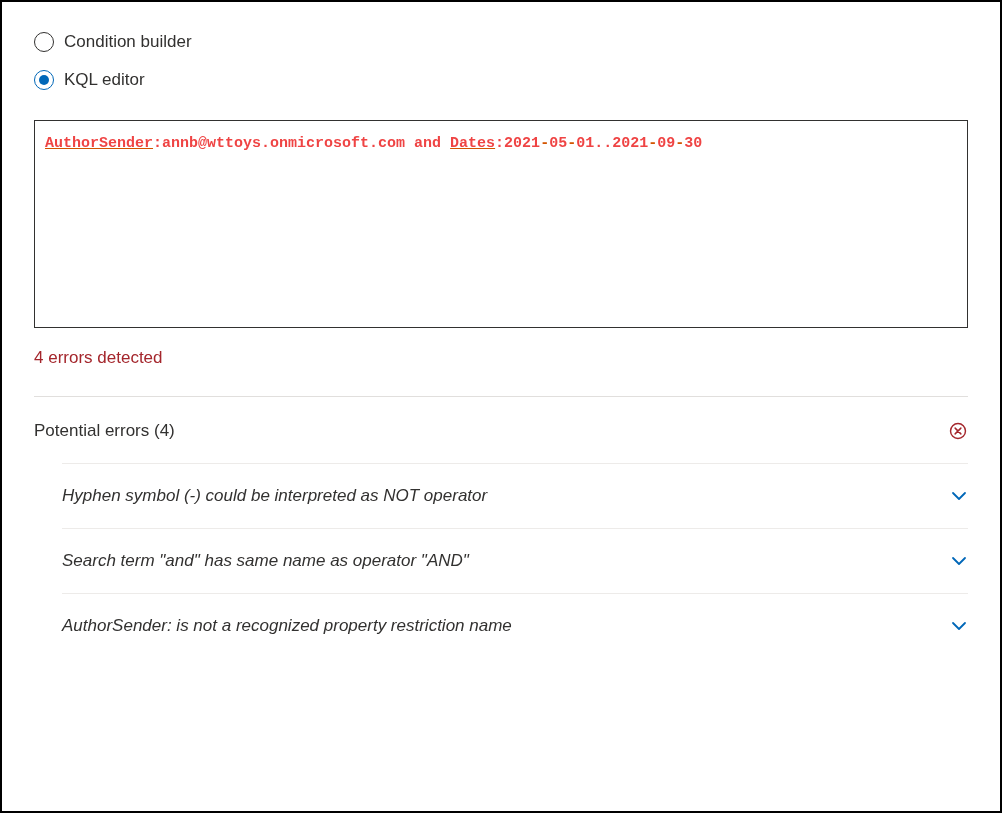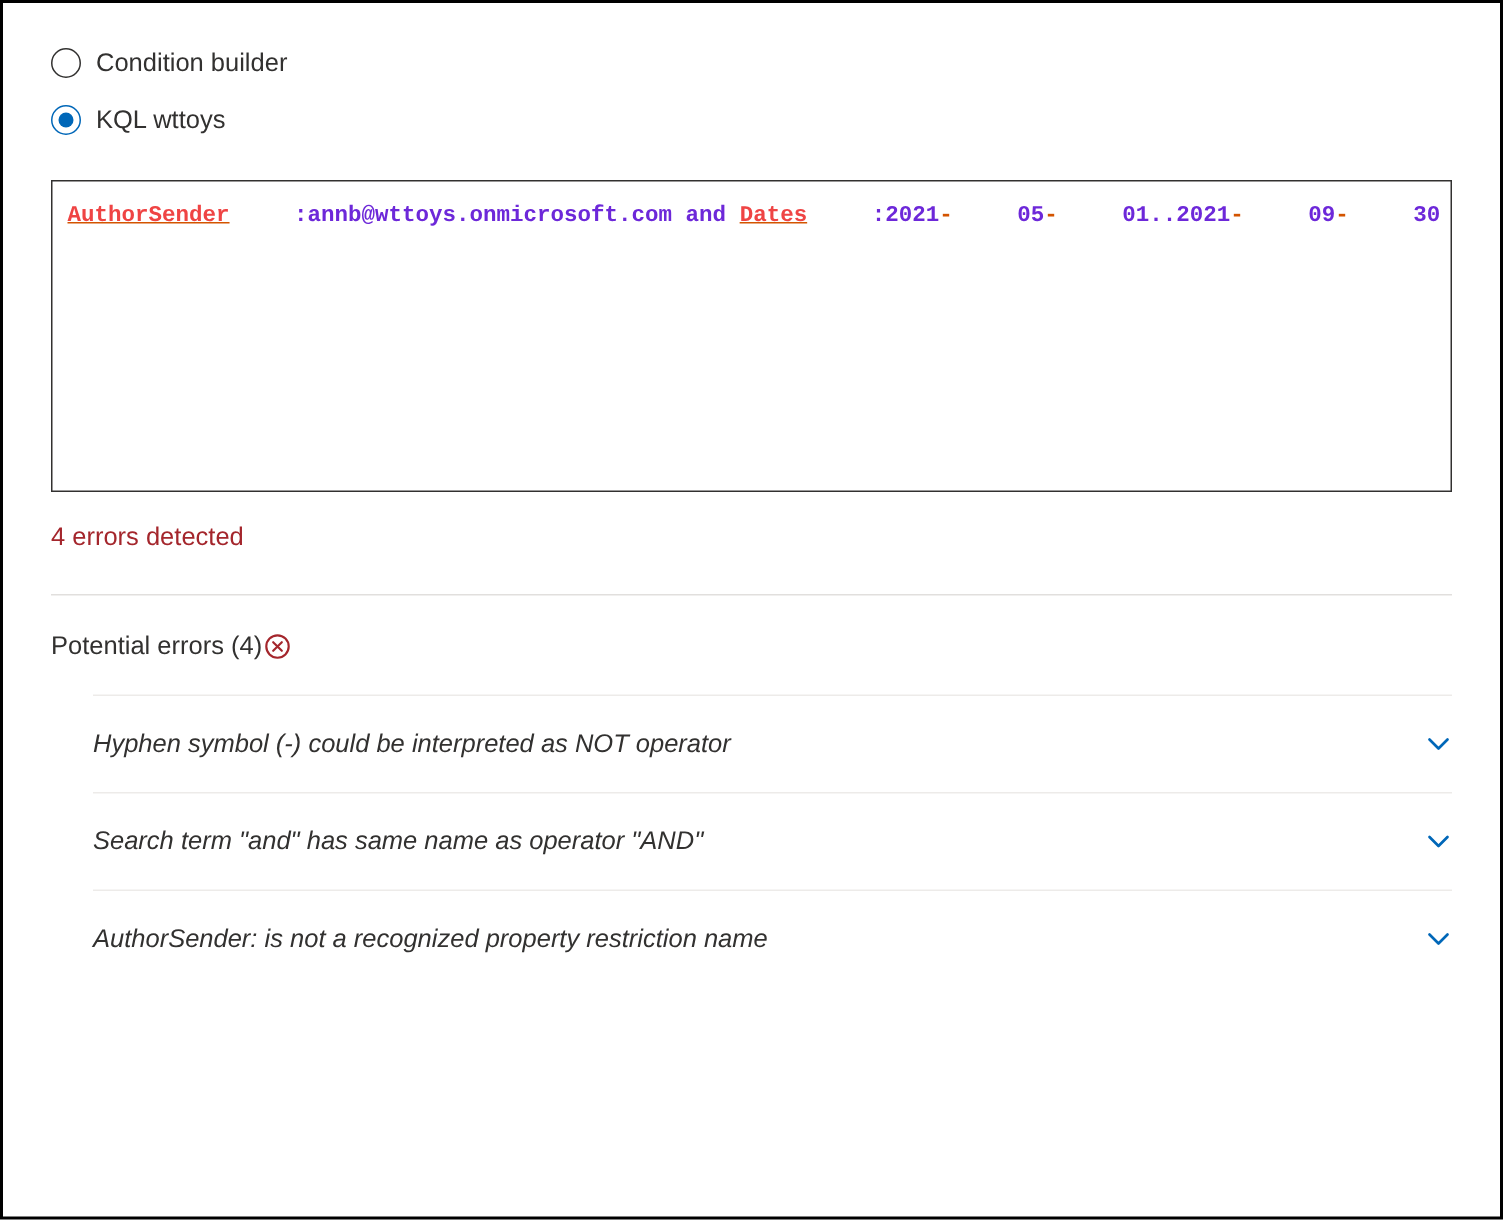--- a/index.html
+++ b/index.html
@@ -42,37 +42,37 @@
     padding: 12px 10px;
     font-family: Consolas, "Courier New", monospace;
     font-size: 15px;
     font-weight: 600;
     line-height: 1.4;
     white-space: pre;
     overflow: auto;
     cursor: text;
   }
   .tok-prop { color: #ef4444; text-decoration: underline; text-decoration-color: #d35400; }
-  .tok-plain { color: #6d28d9; margin-left: 43px; }
+  .tok-plain { color: #ef4444; }
   .tok-hl { color: #d35400; }
 
   
   .error-summary {
     color: #a4262c;
     font-size: 17px;
     font-weight: 400;
     margin-top: 20px;
     margin-bottom: 28px;
   }
 
   .divider { border: none; border-top: 1px solid #e1dfdd; margin: 0; }
 
   
   .section-header {
-    display: flex; align-items: center; 
+    display: flex; align-items: center; justify-content: space-between;
     padding: 24px 0 22px 0;
   }
   .section-title { font-size: 17px; color: #323130; }
   .close-btn { width: 20px; height: 20px; display:flex; align-items:center; justify-content:center; cursor:pointer; }
   .close-svg { width: 18px; height: 18px; }
 
   
   .error-list { padding-left: 28px; }
   .error-row {
     display: flex; align-items: center; justify-content: space-between;
@@ -93,21 +93,21 @@
 
   <div class="radio-group">
     <div class="radio-item">
       <span class="radio-outer"></span>
       <span class="radio-label">Condition builder</span>
     </div>
     <div class="radio-item selected">
       <span class="radio-outer">
           <span class="radio-inner"></span>
         </span>
-      <span class="radio-label">KQL wttoys</span>
+      <span class="radio-label">KQL editor</span>
     </div>
   </div>
 
   <div class="editor" id="editor"><span class="tok-prop">AuthorSender</span><span class="tok-plain">:annb@wttoys.onmicrosoft.com and </span><span class="tok-prop">Dates</span><span class="tok-plain">:2021</span><span class="tok-hl">-</span><span class="tok-plain">05</span><span class="tok-hl">-</span><span class="tok-plain">01..2021</span><span class="tok-hl">-</span><span class="tok-plain">09</span><span class="tok-hl">-</span><span class="tok-plain">30</span></div>
 
   <div class="error-summary">4 errors detected</div>
 
   <hr class="divider">
 
   <div class="section-header">

